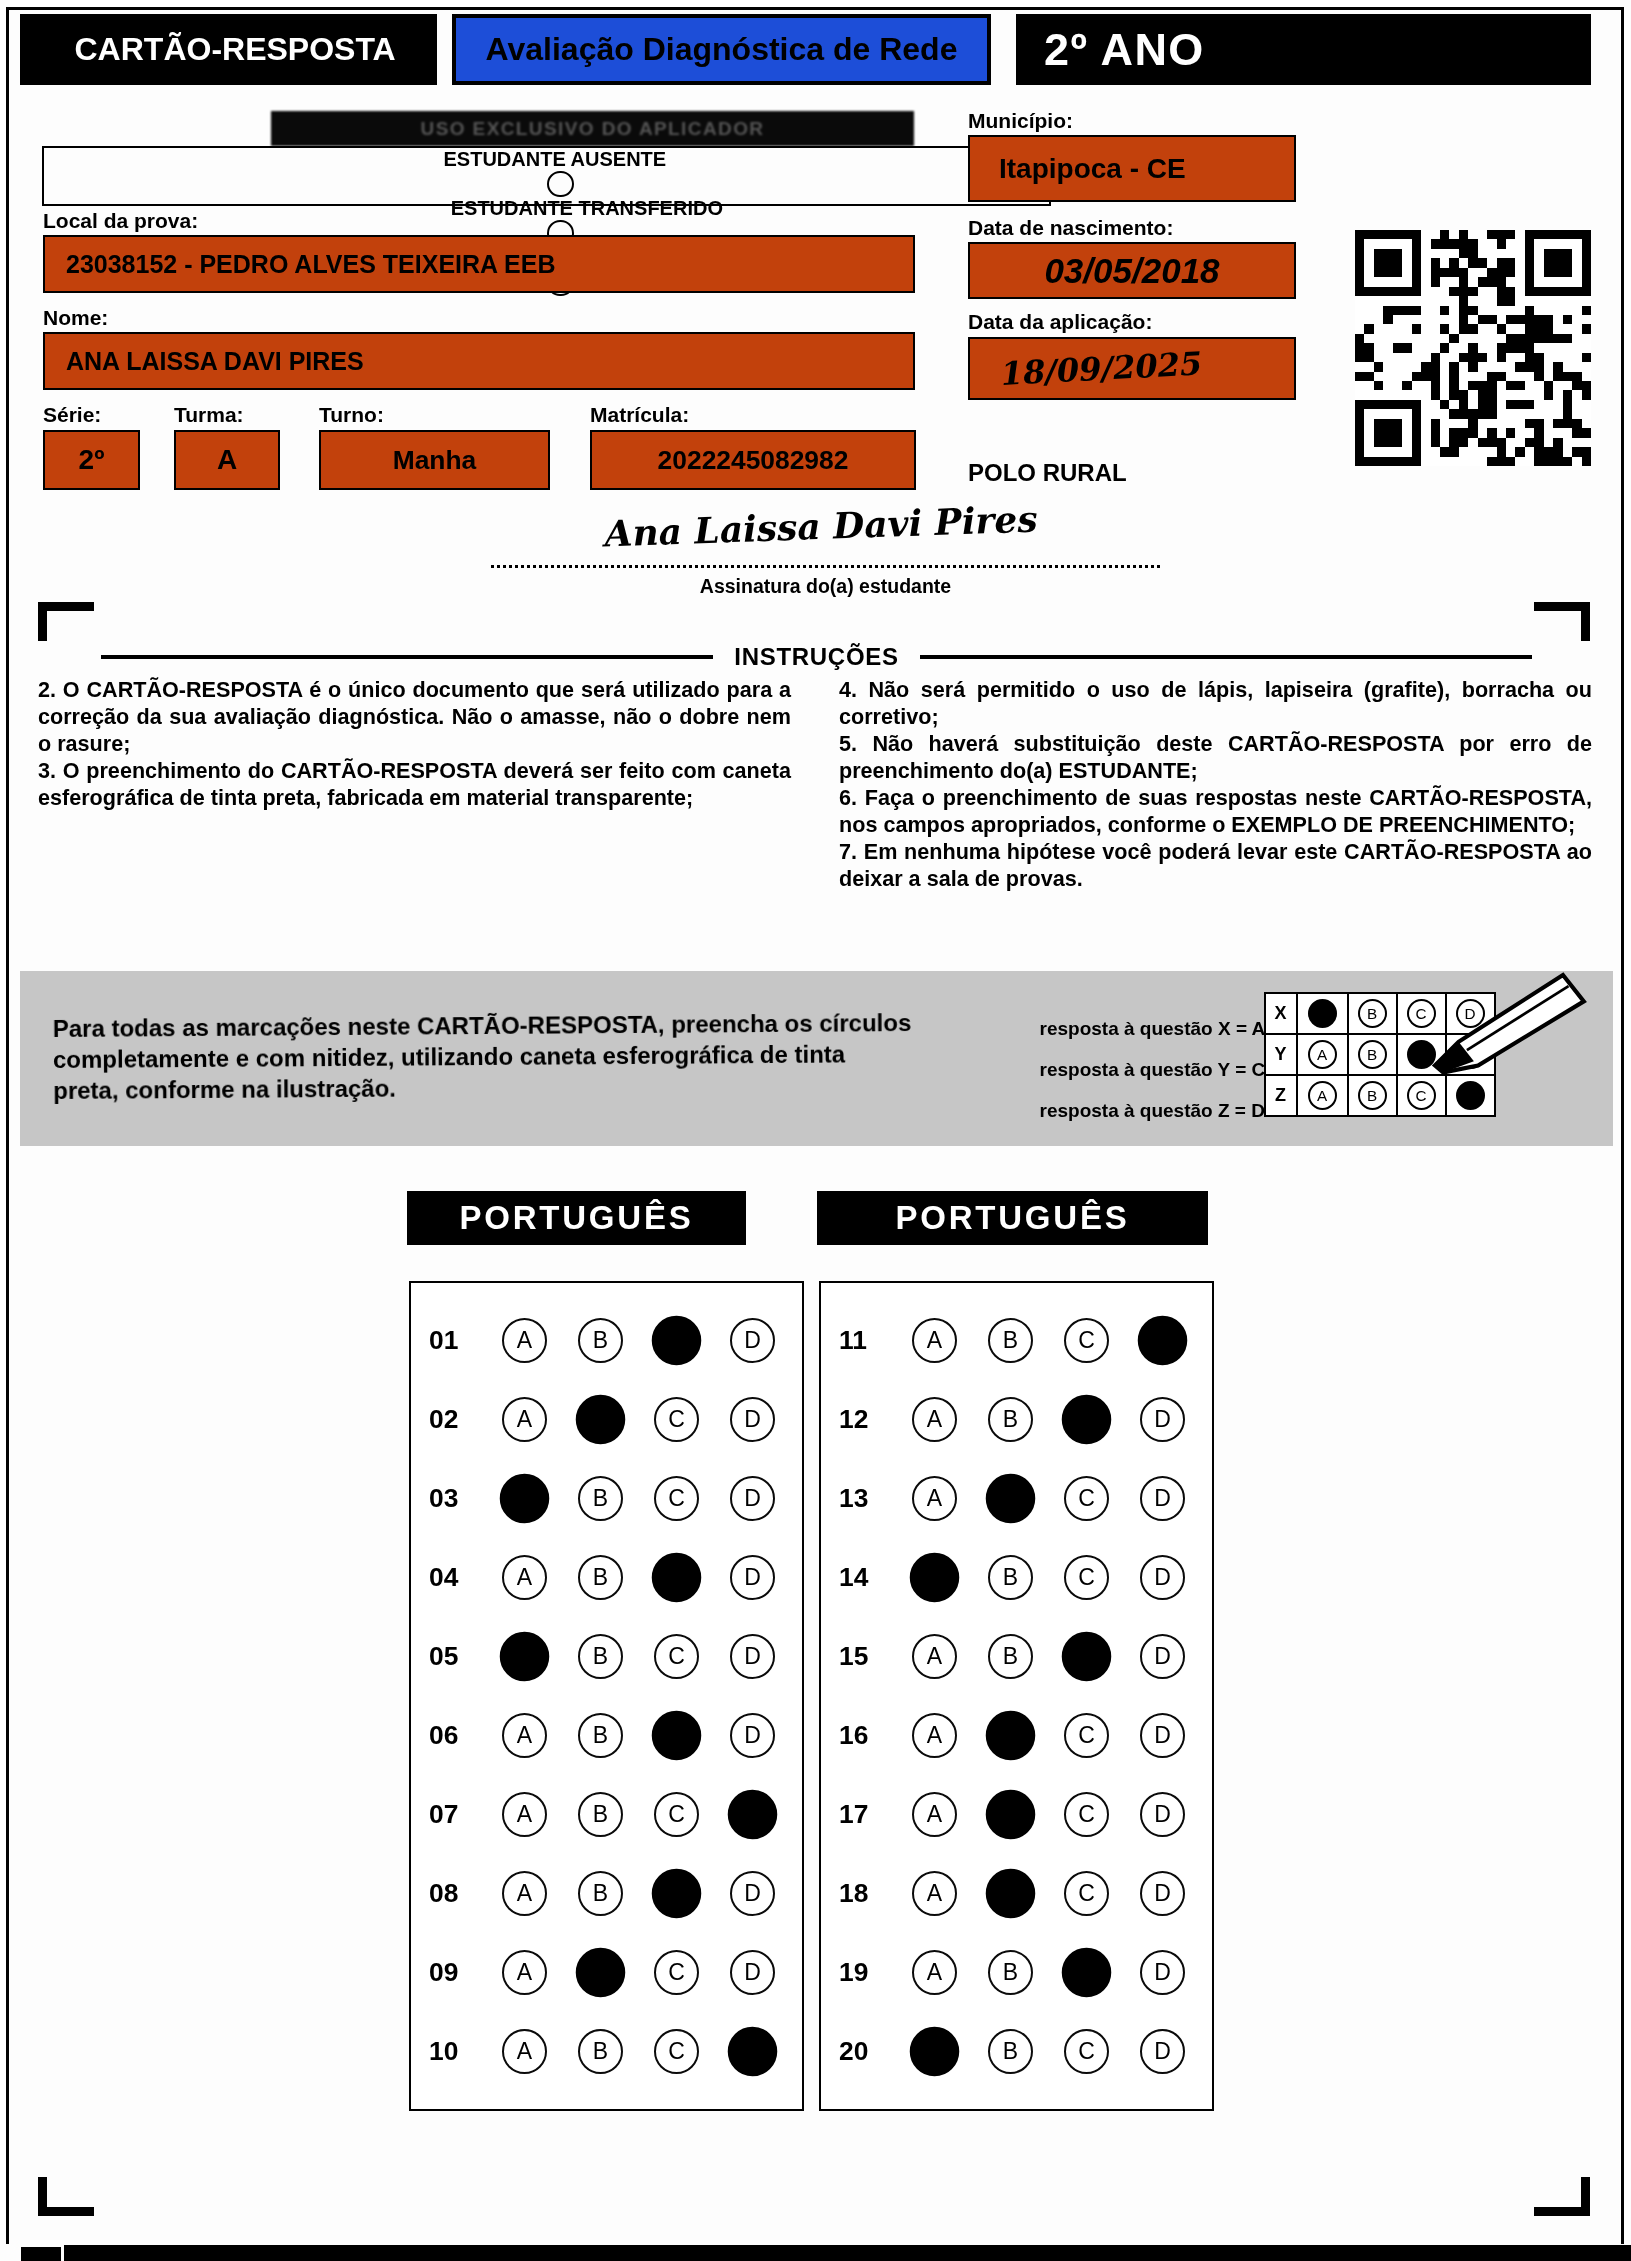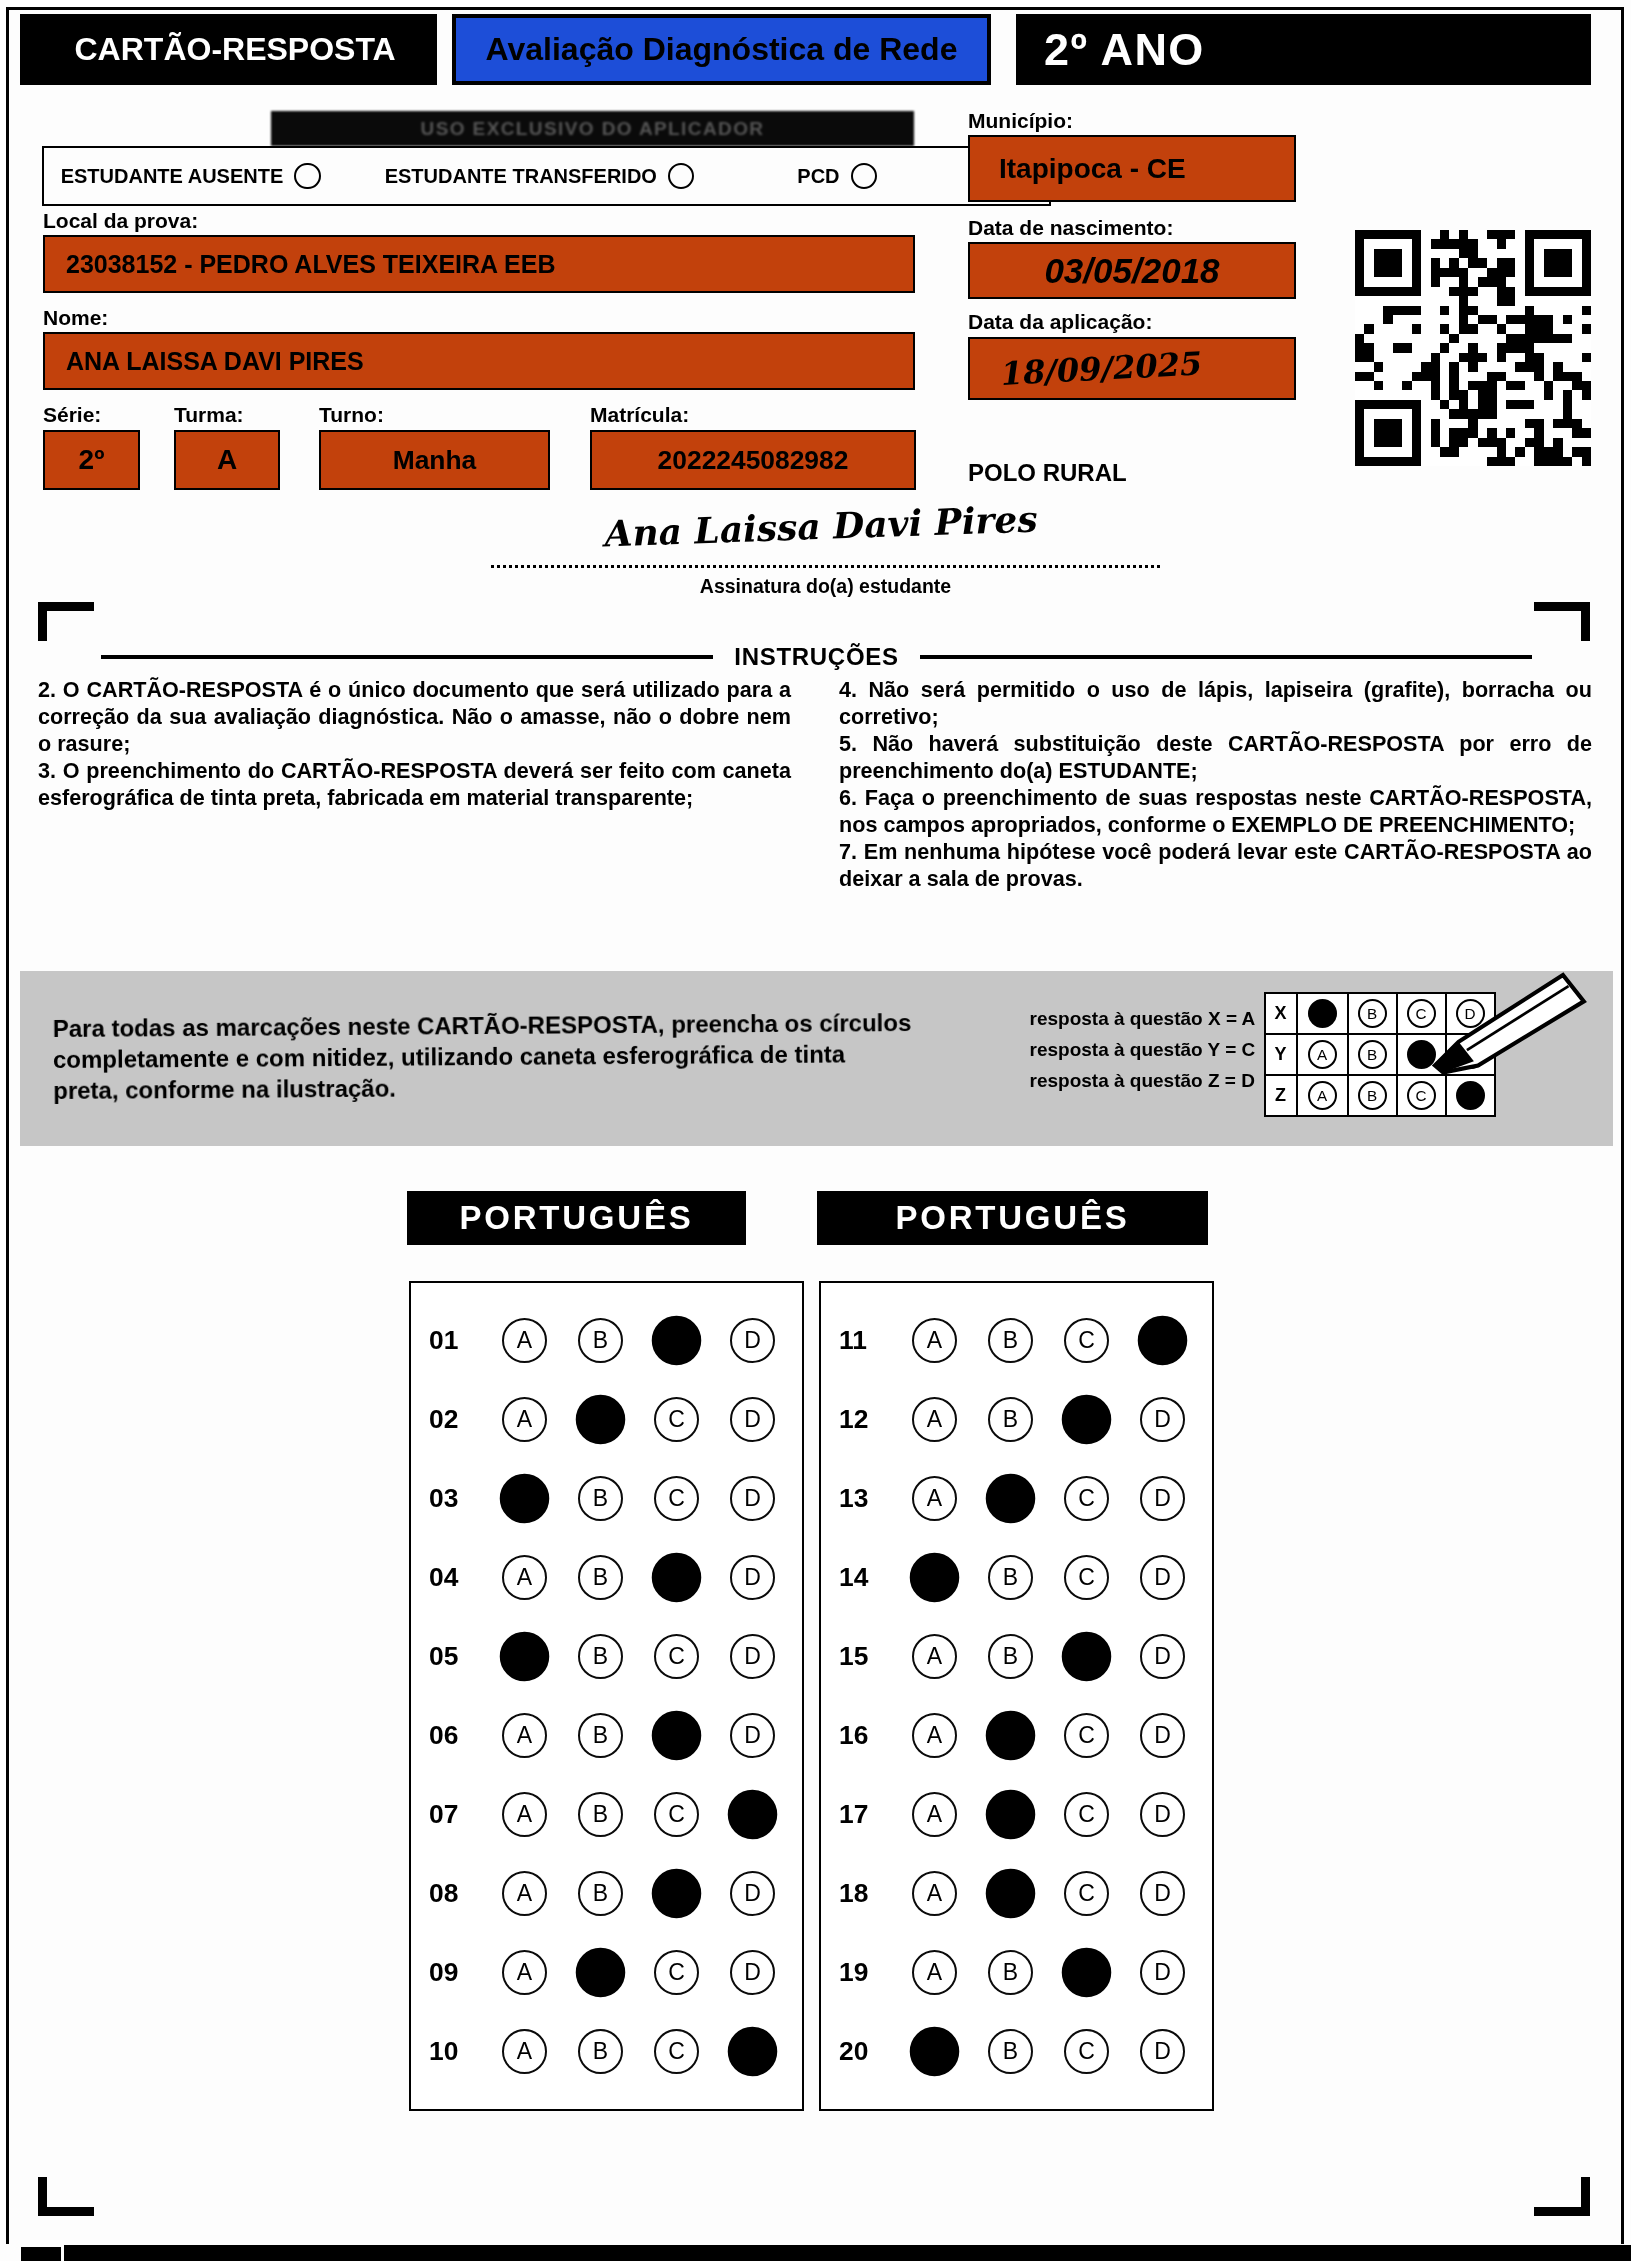--- a/index.html
+++ b/index.html
@@ -14,21 +14,21 @@
         font-size:32px;font-weight:700;display:flex;align-items:center;padding-left:55px;box-sizing:border-box;}
   .hdr-center{position:absolute;left:452px;top:14px;width:539px;height:71px;background:#1d4ed8;border:4.2px solid #000;
         box-sizing:border-box;display:flex;align-items:center;justify-content:center;font-size:32px;font-weight:700;}
   .hdr-right{position:absolute;left:1016px;top:14px;width:575px;height:71px;background:#000;color:#fff;
         font-size:45px;font-weight:700;display:flex;align-items:center;padding-left:28px;box-sizing:border-box;letter-spacing:1.4px;}
 
   
   .app-bar{position:absolute;left:271px;top:111px;width:643px;height:35px;background:#0a0a0a;color:#555;
         display:flex;align-items:center;justify-content:center;font-size:19px;font-weight:700;letter-spacing:1.4px;filter:blur(0.8px);}
   .options-box{position:absolute;left:42px;top:146px;width:1009px;height:60px;border:2.8px solid #000;box-sizing:border-box;
-        display:flex;align-items:center;padding-left:16.7px;font-size:20px;}
+        display:flex;align-items:center;padding-left:16.7px;font-size:20px;flex-direction:column;}
   .opt-label{font-weight:600;white-space:nowrap;}
   .opt-circle{width:26.4px;height:26.4px;border:2.8px solid #000;border-radius:50%;margin-left:11px;flex-shrink:0;box-sizing:border-box;}
   .ml92{margin-left:64px;} .ml148{margin-left:103px;}
 
   
   .label{position:absolute;font-size:21px;font-weight:700;}
   .fieldbox{position:absolute;border:2.8px solid #000;box-sizing:border-box;display:flex;align-items:center;
         font-weight:700;font-size:25px;padding-left:21px;background:#c2410c;}
   .fieldbox.center{justify-content:center;padding-left:0;}
   #local-label{left:43px;top:209px;} #local-box{left:43px;top:235px;width:872px;height:58px;}
@@ -65,21 +65,21 @@
   #instr-title{margin:0 21px;font-size:24px;font-weight:700;letter-spacing:0.7px;}
   .instr-col{position:absolute;top:676px;width:753px;font-size:21.6px;line-height:27px;font-weight:700;text-align:justify;}
   #instr-left{left:38px;} #instr-right{left:839px;}
   .instr-p{margin:0;}
 
   
   #banner{position:absolute;left:19.5px;top:971px;width:1593px;height:175px;background:#c6c6c6;}
   #banner-text{position:absolute;left:33px;top:39px;width:862px;font-size:24px;line-height:31px;font-weight:700;
         filter:blur(0.4px);transform:rotate(-0.4deg);}
   #banner-captions{position:absolute;left:1007px;top:31px;width:240px;font-size:19px;font-weight:700;line-height:28px;filter:blur(0.5px);}
-  .cap-line{margin:3px;white-space:nowrap;}
+  .cap-line{margin:13px;white-space:nowrap;}
   #ex-grid{position:absolute;left:1244px;top:21px;background:#fff;border:2.1px solid #000;}
   .ex-row{display:flex;background:#fff;}
   .ex-row + .ex-row{border-top:2.1px solid #000;}
   .ex-label{width:32px;display:flex;align-items:center;justify-content:center;font-size:18px;font-weight:700;border-right:2.1px solid #000;box-sizing:border-box;}
   .ex-cell{width:49px;height:39px;display:flex;align-items:center;justify-content:center;box-sizing:border-box;}
   .ex-cell + .ex-cell{border-left:2.1px solid #000;}
   .ex-bubble{width:29px;height:29px;border:2.1px solid #000;border-radius:50%;display:flex;align-items:center;justify-content:center;font-size:15.3px;box-sizing:border-box;}
   .ex-bubble.filled{background:#000;border-color:#000;}
   #pen{position:absolute;right:25px;top:-9.7px;}
 

